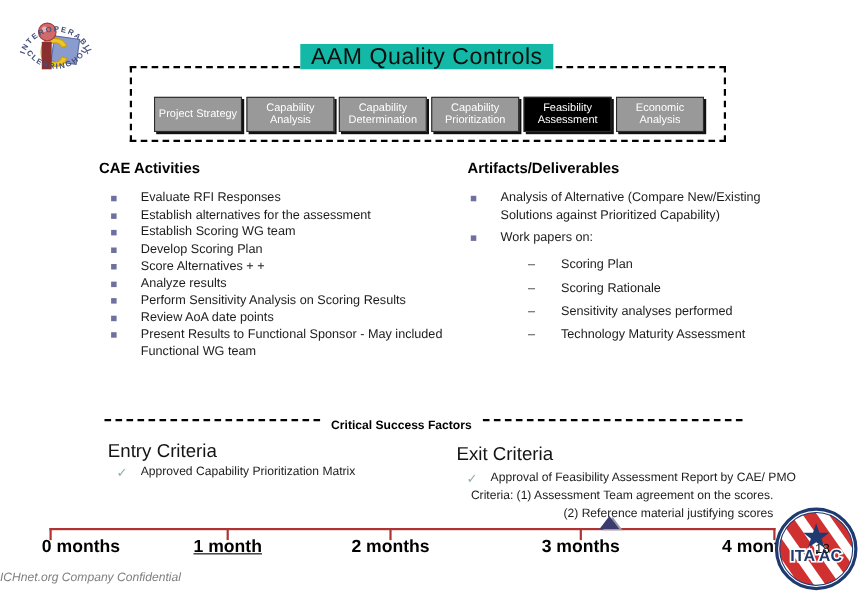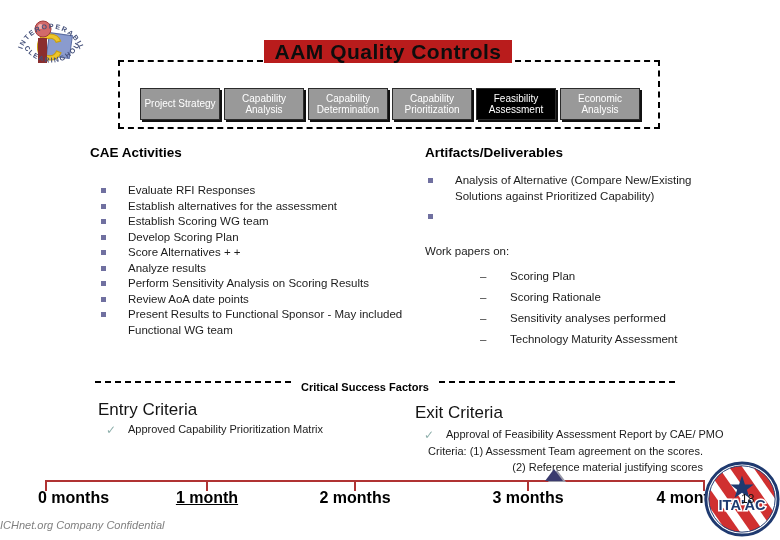--- a/index.html
+++ b/index.html
@@ -5,21 +5,21 @@
   html,body{margin:0;padding:0;}
   body{
     width:780px;height:540px;position:relative;background:#ffffff;
     font-family:"Liberation Sans","DejaVu Sans",sans-serif;color:#1a1a1a;overflow:hidden;
   }
   .abs{position:absolute;}
 
   
   .proc-frame{left:118px;top:60px;width:538px;height:65px;border:2px dashed #000;}
   .slide-title{left:118px;top:40px;width:540px;text-align:center;z-index:2;}
-  .slide-title span{background:#b91c1c;padding:0 10px;font-size:21px;font-weight:bold;color:#0d0d0d;letter-spacing:0.5px;text-align:center;}
+  .slide-title span{background:#14b8a6;padding:0 10px;font-size:21px;font-weight:normal;color:#0d0d0d;letter-spacing:0.5px;text-align:center;}
   .proc-row{left:140px;top:88px;display:flex;gap:4px;z-index:3;}
   .proc-box{
     width:80px;height:32px;background:#999999;color:#ffffff;border:1px solid #2b2b2b;
     box-shadow:2px 2px 0 #111;display:flex;align-items:center;justify-content:center;
     text-align:center;font-size:10px;line-height:1.15;padding:1px 2px;box-sizing:border-box;
   }
   .proc-box.highlight{background:#000000;}
 
   
   .col-heading{font-size:13.5px;font-weight:bold;color:#000;}
@@ -96,21 +96,21 @@
   <div class="proc-box">Capability Analysis</div>
   <div class="proc-box">Capability Determination</div>
   <div class="proc-box">Capability Prioritization</div>
   <div class="proc-box highlight">Feasibility Assessment</div>
   <div class="proc-box">Economic Analysis</div>
 </div>
 
 <div class="abs col-heading" style="left:90px;top:145px;">CAE Activities</div>
 <div class="abs col-heading" style="left:425px;top:145px;">Artifacts/Deliverables</div>
 
-<div class="abs blist cae" style="left:98px;top:183px;">
+<div class="abs blist cae" style="left:98px;top:173px;">
   <div class="brow">
       <div class="bullet-col">
         <div class="sq"></div>
       </div>
       <div class="btxt">Evaluate RFI Responses</div>
     </div>
   <div class="brow">
       <div class="bullet-col">
         <div class="sq"></div>
       </div>
@@ -160,21 +160,21 @@
     </div>
 </div>
 
 <div class="abs blist art" style="left:425px;top:173px;">
   <div class="brow">
       <div class="bullet-col">
         <div class="sq"></div>
       </div>
       <div class="btxt">Analysis of Alternative (Compare New/Existing Solutions against Prioritized Capability)</div>
     </div>
-  <div class="brow" style="margin-top:5px;flex-direction:column;">
+  <div class="brow" style="margin-top:5px;">
       <div class="bullet-col">
         <div class="sq"></div>
       </div>
       <div class="btxt">Work papers on:</div>
     </div>
   <div class="subrow" style="margin-top:9px;">
       <div class="dash-col">–</div>
       <div class="subtxt">Scoring Plan</div>
     </div>
   <div class="subrow">

